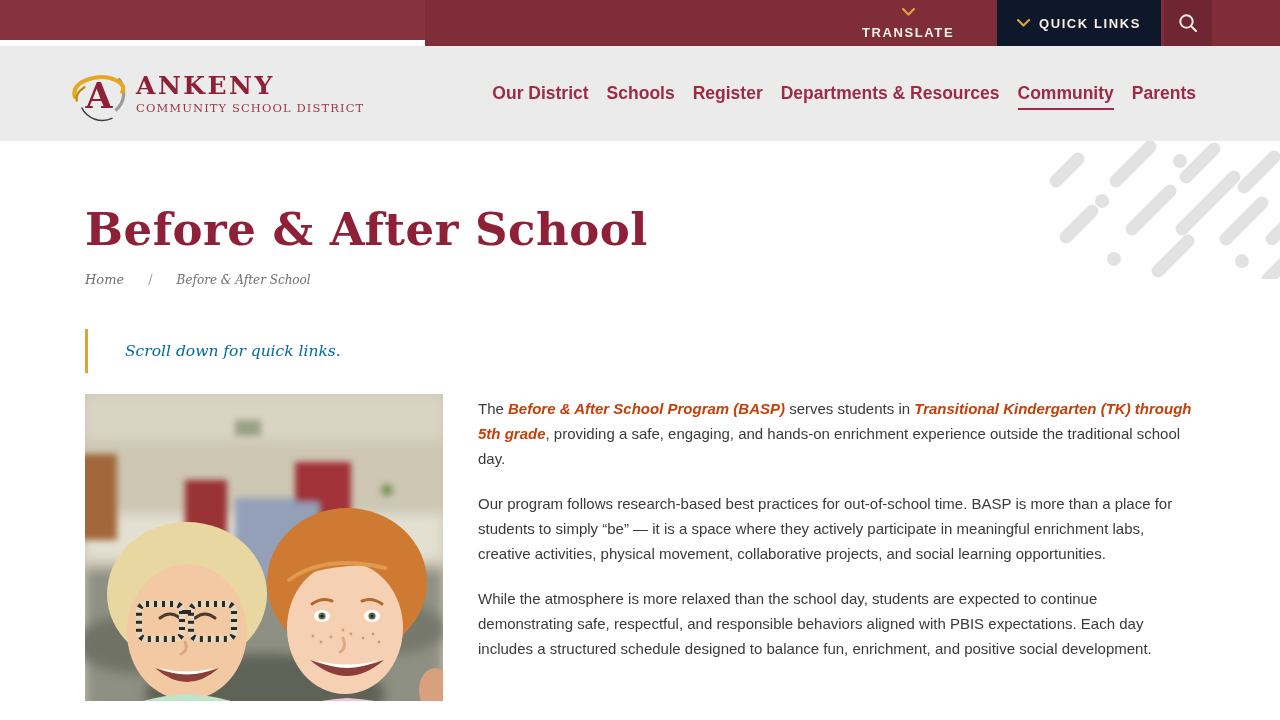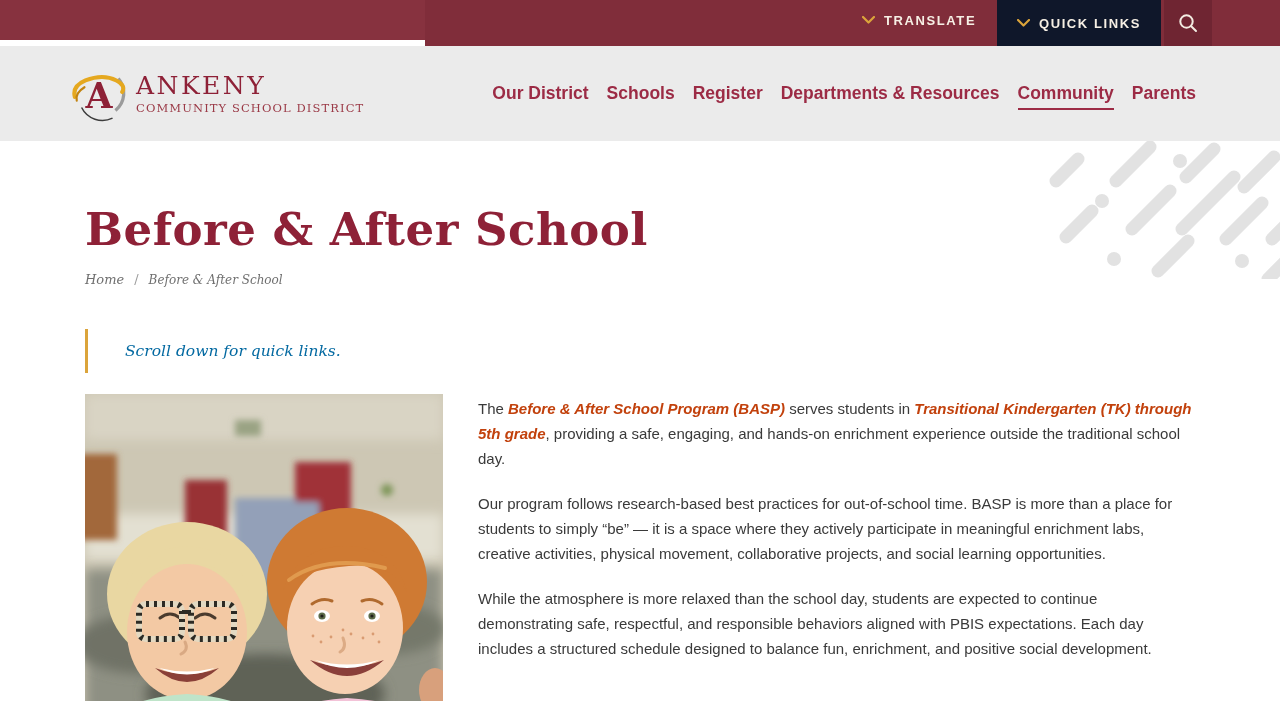--- a/index.html
+++ b/index.html
@@ -7,49 +7,49 @@
               font-family:"Liberation Sans", sans-serif; }
   .page { position:relative; width:1280px; height:720px; overflow:hidden; background:#fff; }
 
   
   .topbar { position:absolute; left:0; top:0; width:1280px; height:46px; }
   .topbar-base { position:absolute; left:0; top:0; width:1280px; height:40px; background:#87323f; }
   .topbar-ext  { position:absolute; left:425px; top:0; right:0; height:46px; background:#802d3a; }
   .tb-btn { position:absolute; display:flex; align-items:center; gap:9px; border:none; cursor:pointer;
             background:transparent; color:#f6efe4; font-family:"Liberation Sans",sans-serif;
             font-size:13px; font-weight:700; letter-spacing:1.6px; }
-  .tb-translate { left:862px; top:0; height:40px; }
+  .tb-translate { left:862px; top:8px; height:40px;flex-direction:column; }
   .tb-quicklinks { left:997px; top:0; height:46px; width:164px; background:#0f172a; justify-content:center; }
   .tb-search { left:1164px; top:0; height:46px; width:48px; background:#6f2532; justify-content:center; }
   .chev { width:13px; height:8px; display:block; }
 
   
   .siteheader { position:absolute; left:0; top:46px; width:1280px; height:95px; background:#ebebeb;
                 display:flex; align-items:center; }
   .logo { display:flex; align-items:center; margin-left:70px; text-decoration:none; cursor:pointer; }
   .logo-mark { width:58px; height:58px; }
   .logo-text { margin-left:8px; }
-  .logo-name { font-family:"DejaVu Serif", serif; font-weight:400; font-size:25px; letter-spacing:2.5px;
+  .logo-name { font-family:"DejaVu Serif", serif; font-weight:700; font-size:25px; letter-spacing:2.5px;
                color:#8e2137; line-height:26px; }
   .logo-tag  { font-family:"DejaVu Serif", serif; font-size:11.5px; letter-spacing:1.1px;
                color:#9b3a47; margin-top:2px; }
   .mainnav { margin-left:auto; margin-right:84px; display:flex; align-items:center; gap:18px; }
   .nav-item { color:#9c2b45; font-size:17.5px; font-weight:700; text-decoration:none; cursor:pointer;
               padding:6px 0 4px 0; border-bottom:2px solid transparent; }
   .nav-item.active { border-bottom:2px solid #9c2b45; }
 
   
   .deco { position:absolute; right:0; top:141px; width:244px; height:138px; pointer-events:none; }
 
   
   .content { position:absolute; left:85px; top:141px; width:1110px; }
   h1.page-title { margin-top:62px; font-family:"DejaVu Serif", serif; font-weight:700;
                   font-size:45px; letter-spacing:0.5px; color:#8e2137; }
   .breadcrumb { margin-top:16px; font-family:"DejaVu Serif", serif; font-style:italic;
-                color:#757575; font-size:13px; display:flex; align-items:baseline; gap:10px; }
+                color:#757575; font-size:13px; display:flex; align-items:baseline; gap:24px; }
   .breadcrumb .bc-home { color:#6f6f6f; text-decoration:none; cursor:pointer; }
   .breadcrumb .bc-sep { color:#9a9a9a; font-style:normal; }
   .breadcrumb .bc-current { font-size:12px; color:#6f6f6f; }
 
   .callout { margin-top:42px; border-left:3px solid #dba43b; padding:13px 0 13px 37px;
              font-family:"DejaVu Serif", serif; font-style:italic; font-size:15.5px; color:#0369a1; }
 
   .content-row { margin-top:21px; display:flex; align-items:flex-start; }
   .photo { width:358px; height:307px; overflow:hidden; flex:none; background:#c9c3b0; }
   .photo svg { display:block; }

